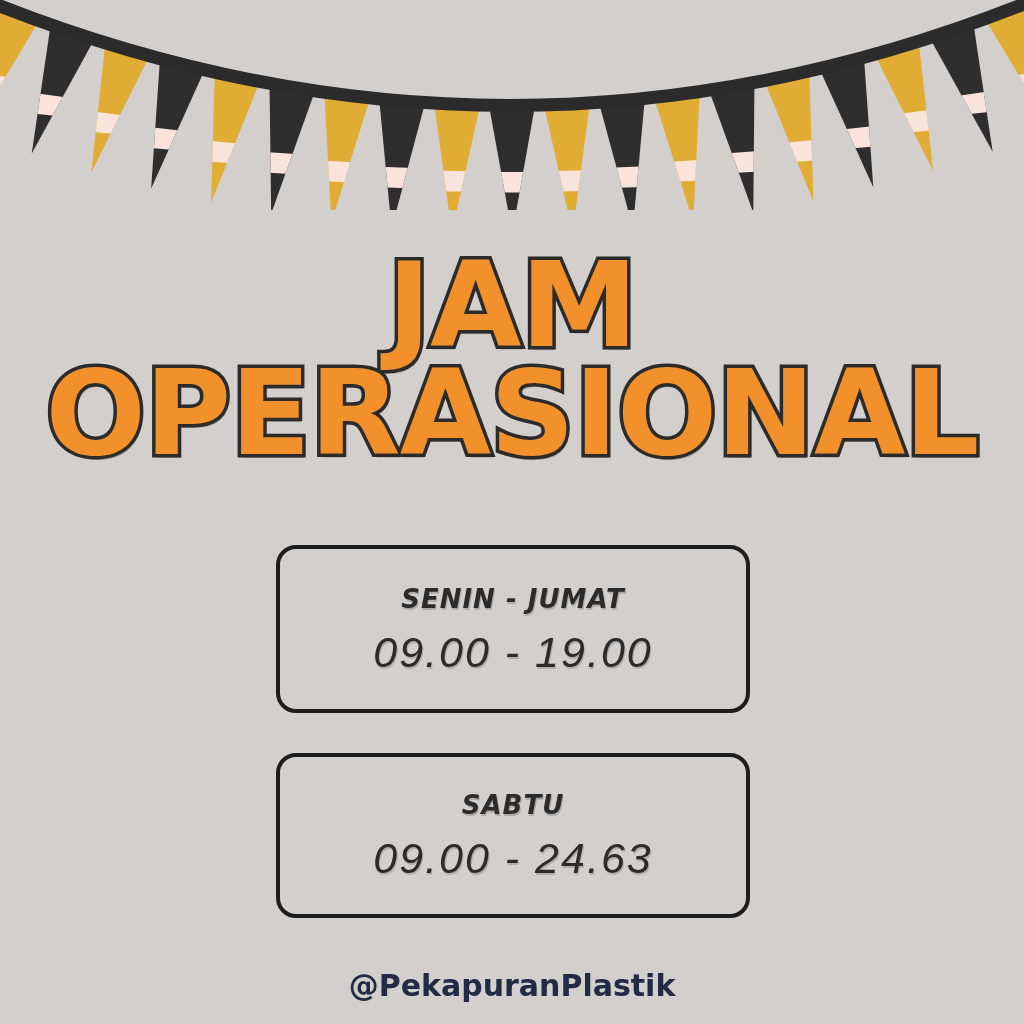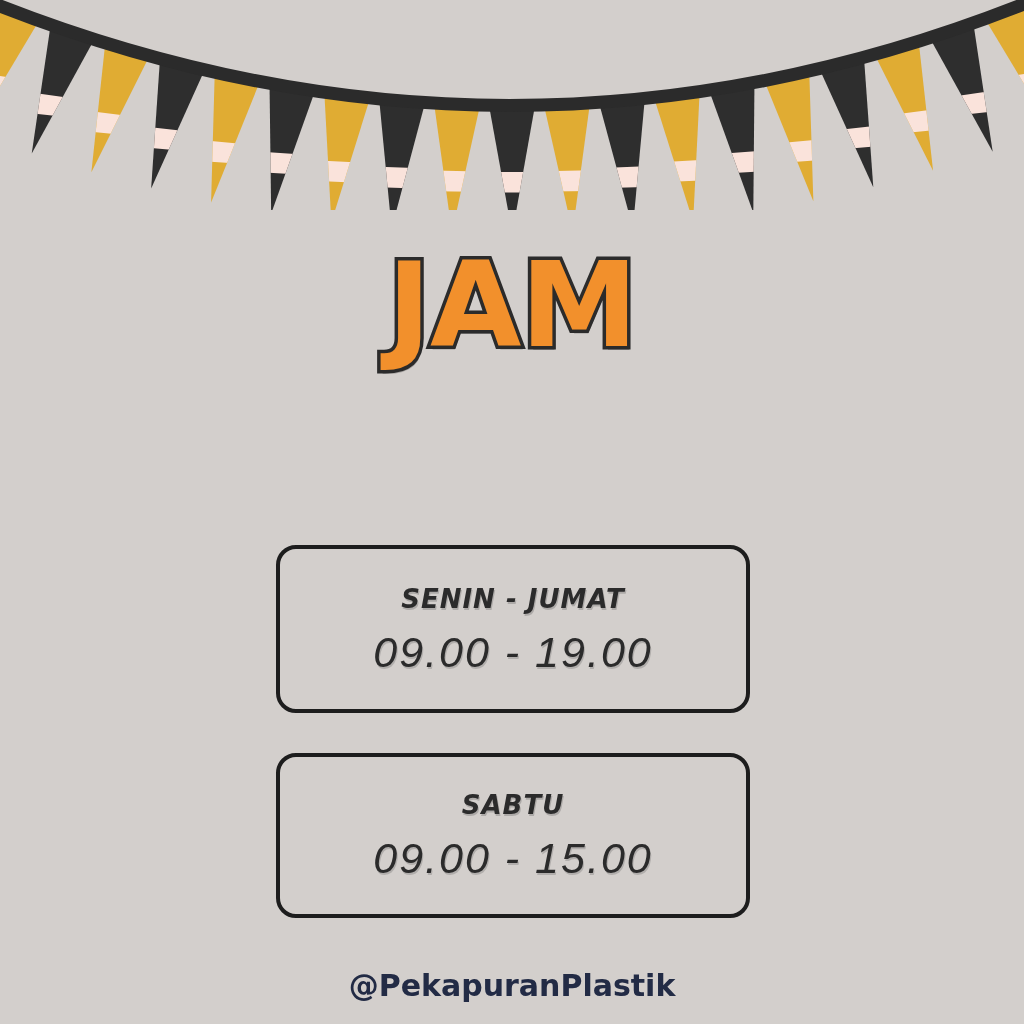--- a/index.html
+++ b/index.html
@@ -246,27 +246,28 @@
             </clipPath>
             <polygon points="1005.9204226756892,76.88965107803392 1054.5520328979749,69.02434373275642 1058.4087887319095,89.47179429358216 1016.6543819170522,94.71533252376716" fill="#fae3db" clip-path="url(#fc18)"></polygon>
           </g>
         </g>
       <path id="bunting-string" d="M -10 2 Q 512 210 1034 0" fill="none" stroke="#2b2b2b" stroke-width="13" stroke-linecap="round"></path>
     </g>
   </svg>
 
   <div class="title-block">
     <span class="title-line l1">JAM</span>
+    <span class="title-line l2">OPERASIONAL</span>
   </div>
 
   <div class="sched-box" id="box-weekday">
     <div class="sched-days">SENIN - JUMAT</div>
     <div class="sched-hours">09.00 - 19.00</div>
   </div>
 
   <div class="sched-box" id="box-saturday">
     <div class="sched-days">SABTU</div>
-    <div class="sched-hours">09.00 - 15.00</div>
+    <div class="sched-hours">09.00 - 24.63</div>
   </div>
 
   <div id="handle">@PekapuranPlastik</div>
 
 </div>
 
 </body></html>

